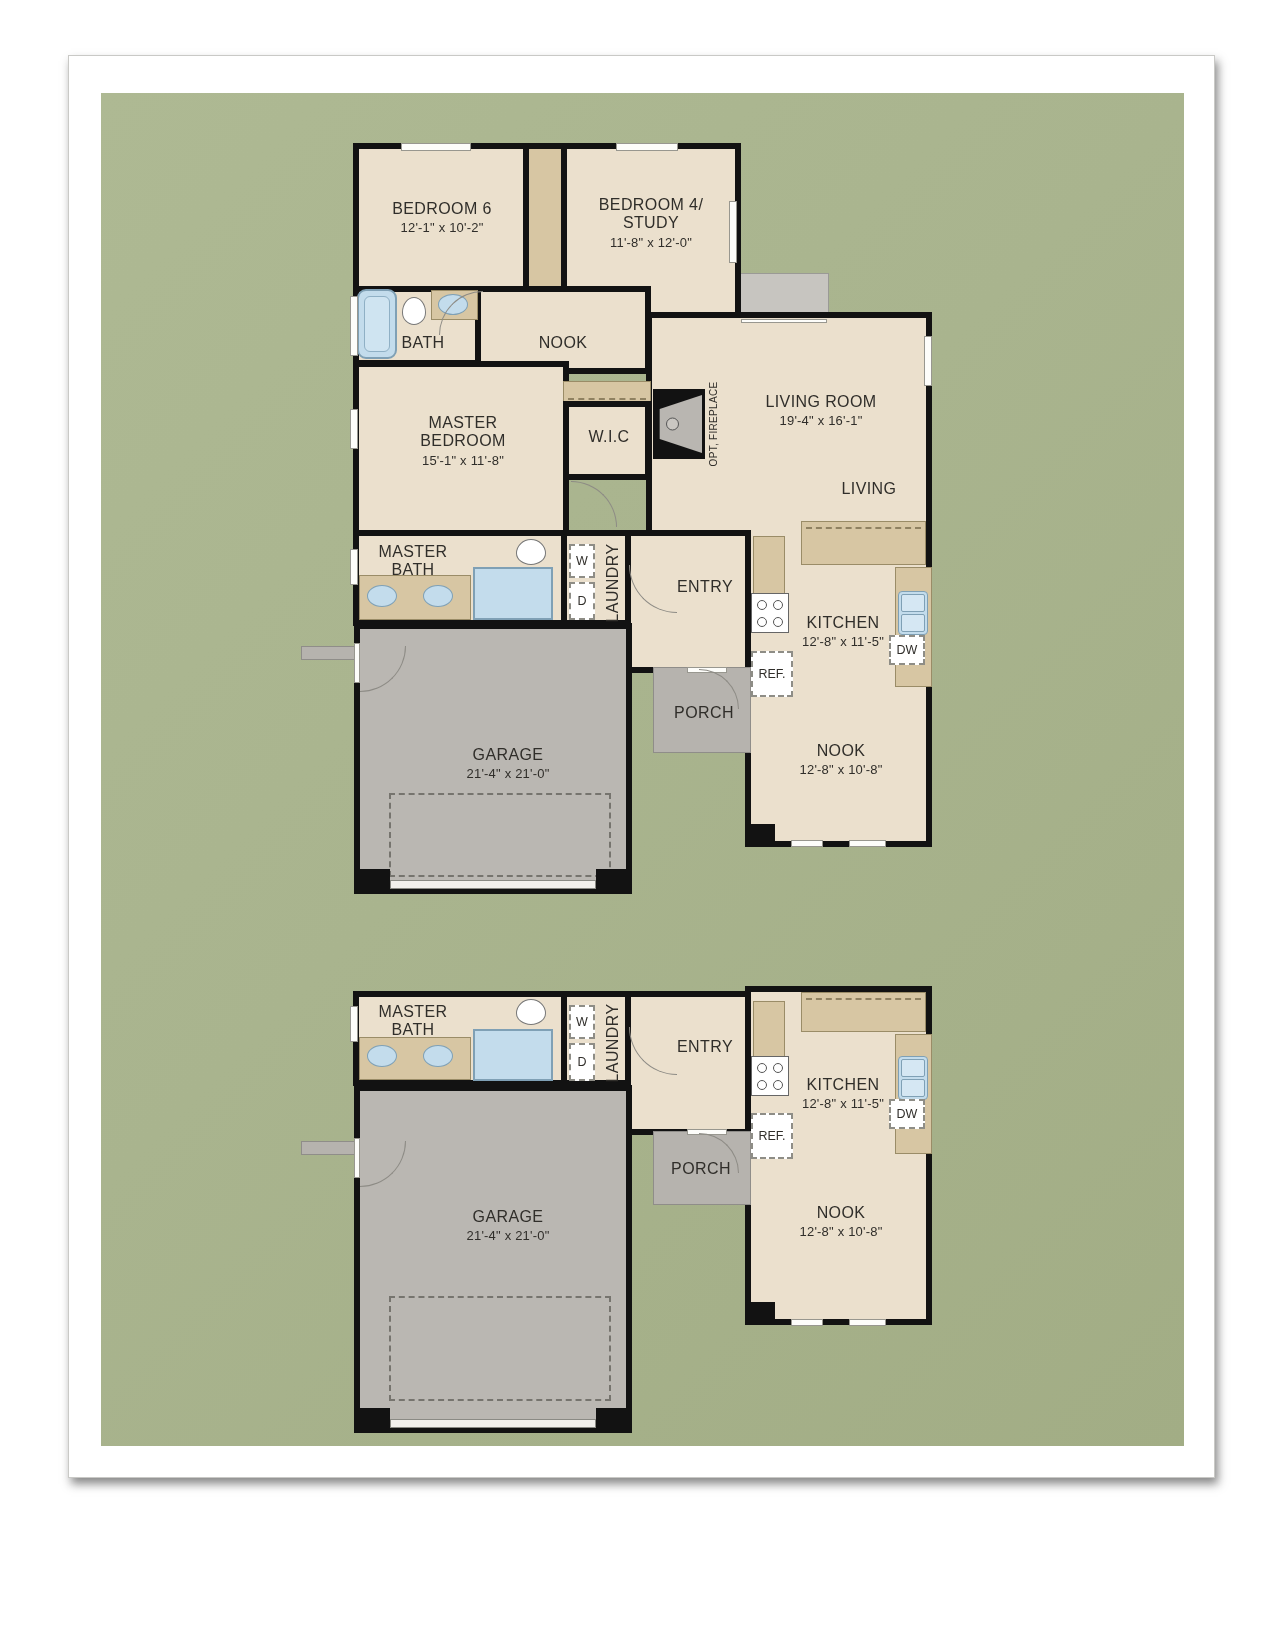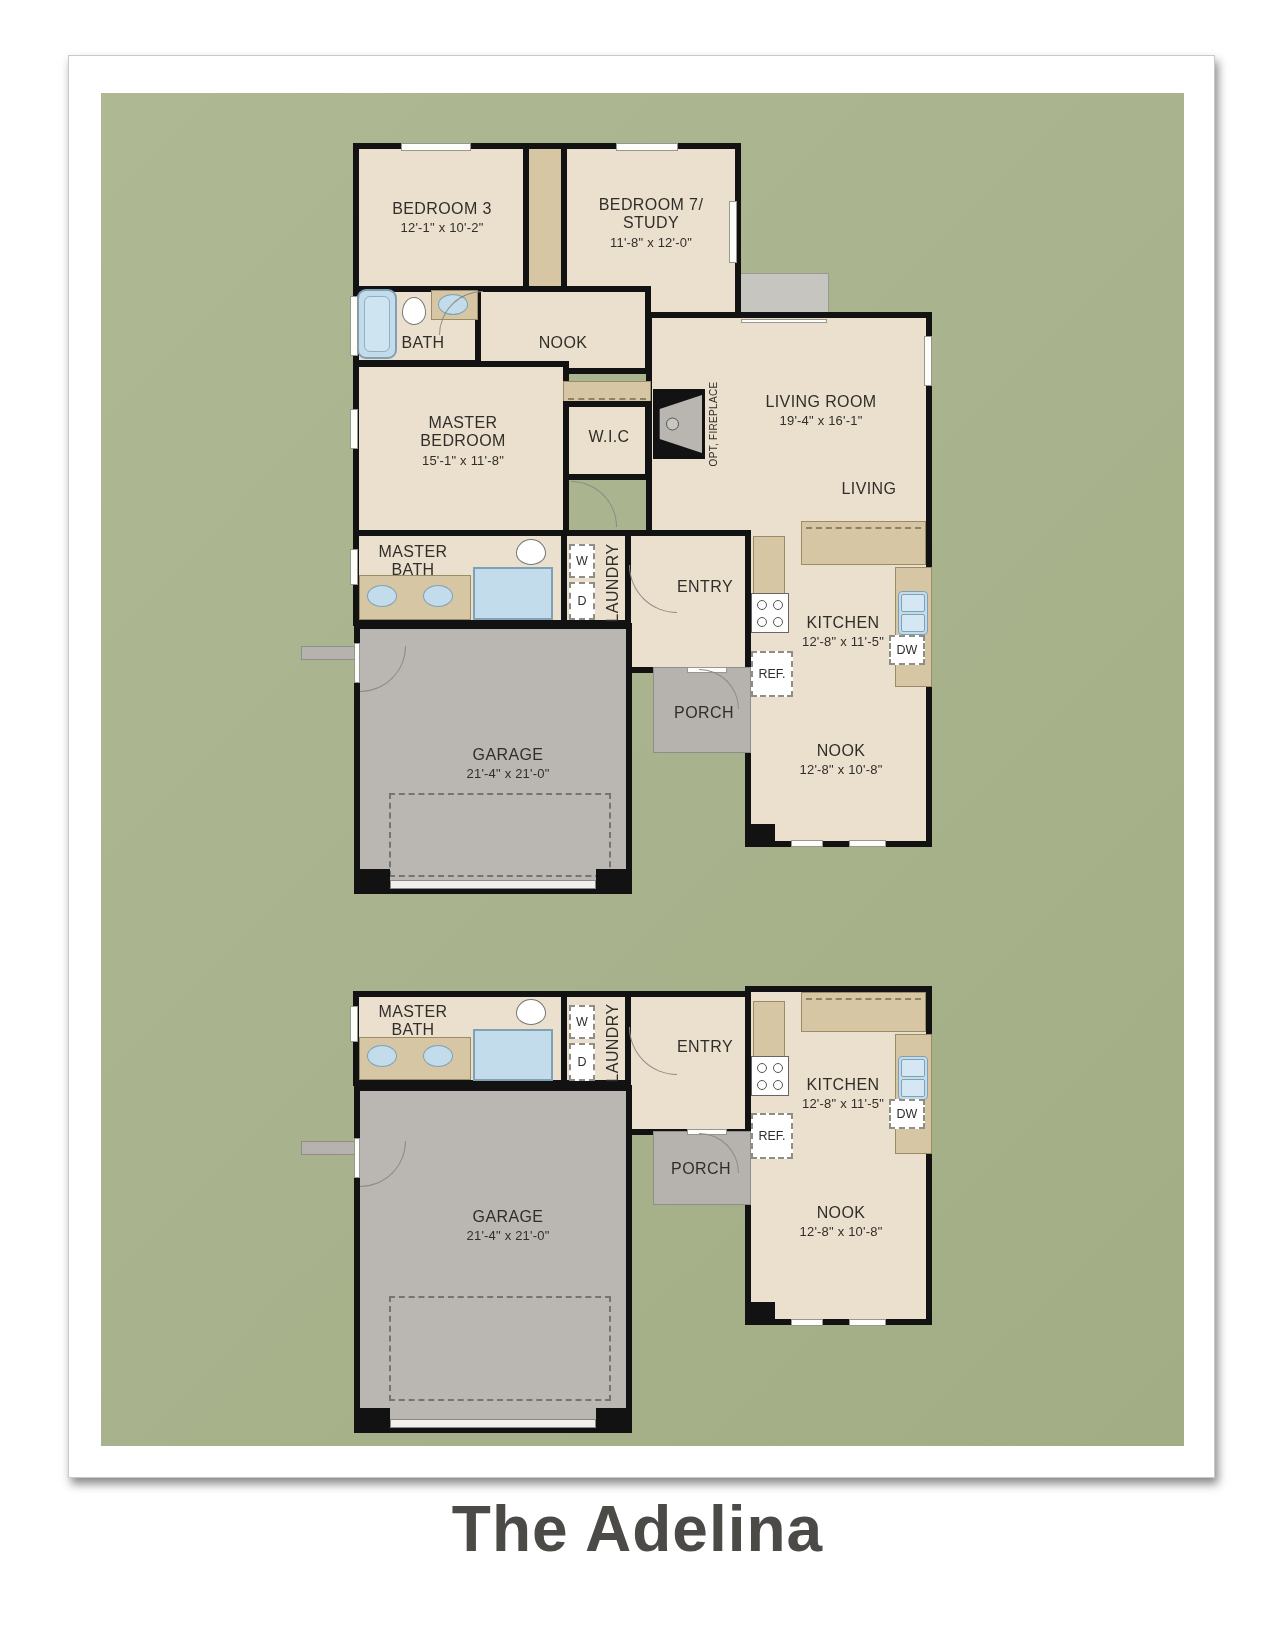--- a/index.html
+++ b/index.html
@@ -146,25 +146,25 @@
       <div class="win" style="left:586px;top:574px;width:40px;height:6px;"></div>
       <div class="win" style="left:253px;top:550px;width:6px;height:40px;"></div>
 
       <div class="arc arc-tl" style="left:338px;top:198px;width:44px;height:44px;"></div>
       <div class="arc arc-tr" style="left:470px;top:388px;width:46px;height:46px;"></div>
       <div class="arc arc-bl" style="left:528px;top:472px;width:48px;height:48px;"></div>
       <div class="arc arc-tr" style="left:598px;top:576px;width:40px;height:40px;"></div>
       <div class="arc arc-br" style="left:259px;top:553px;width:46px;height:46px;"></div>
 
       <div class="label" style="left:341px;top:125px;">
-        <div class="rname">BEDROOM 3</div>
+        <div class="rname">BEDROOM 6</div>
         <div class="rdims">12'-1" x 10'-2"</div>
       </div>
       <div class="label" style="left:550px;top:130px;">
-        <div class="rname">BEDROOM 7/
+        <div class="rname">BEDROOM 4/
 STUDY</div>
         <div class="rdims">11'-8" x 12'-0"</div>
       </div>
       <div class="label" style="left:322px;top:250px;">
         <div class="rname">BATH</div>
       </div>
       <div class="label" style="left:462px;top:250px;">
         <div class="rname">NOOK</div>
       </div>
       <div class="label" style="left:720px;top:318px;text-align:center;">
@@ -288,14 +288,13 @@
         <div class="rdims">21'-4" x 21'-0"</div>
       </div>
       <div class="label" style="left:740px;top:1129px;">
         <div class="rname">NOOK</div>
         <div class="rdims">12'-8" x 10'-8"</div>
       </div>
 
     </div>
   </div>
 
-  <div id="title">The Adelina</div>
 </div>
 
 </body></html>

